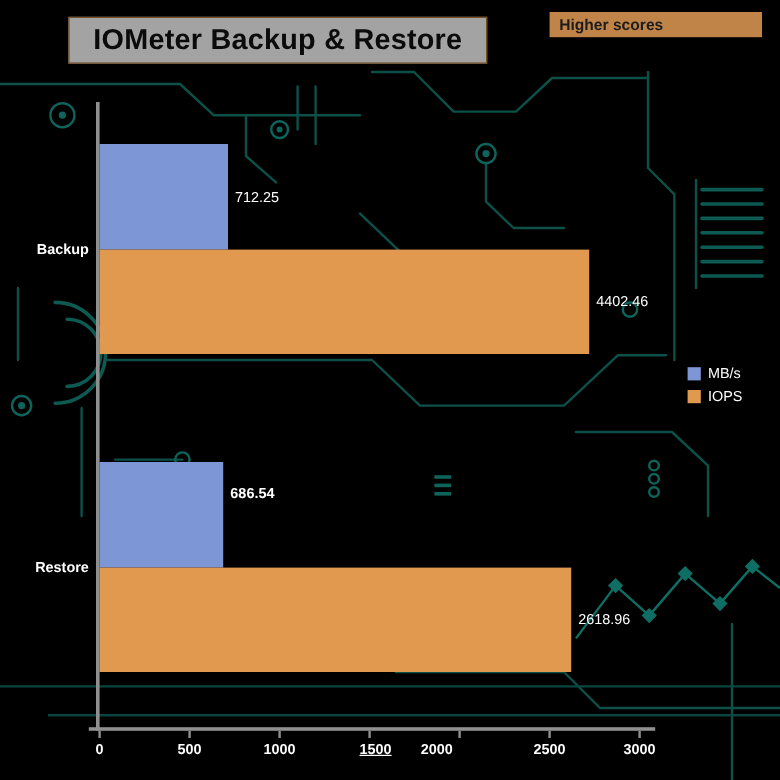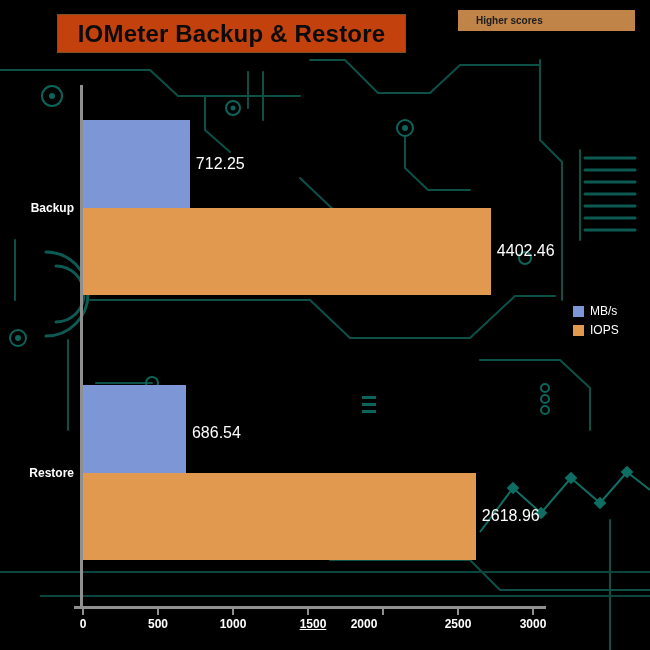--- a/index.html
+++ b/index.html
@@ -10,46 +10,46 @@
     width: 650px;
     height: 650px;
     background: #000;
     overflow: hidden;
   }
   .circuit { position: absolute; inset: 0; }
   .title-banner {
     position: absolute;
     left: 57px; top: 14px;
     width: 349px; height: 39px;
-    background: #c2410c;
+    background: #a3a3a3;
     border: 1px solid #7a5127;
     display: flex; align-items: center; justify-content: center;
     font-size: 24px; font-weight: 600; color: #0b0b0b;
     letter-spacing: 0.2px;
   }
   .note {
     position: absolute; left: 458px;
     width: 177px; height: 21px;
-    font-size: 10px; font-weight: 700;
+    font-size: 13px; font-weight: 700;
     display: flex; align-items: center;
-    padding-left: 18px;
+    padding-left: 8px;
   }
   .note-top { top: 10px; background: #c08448; color: #1c1c1c; }
   .note-bottom { top: 32px; background: #ffffff; color: #000; }
   .y-axis {
     position: absolute; left: 80px; top: 85px;
     width: 3px; height: 524px; background: #8f8f8f;
   }
   .x-axis {
     position: absolute; left: 74px; top: 606px;
     width: 472px; height: 3px; background: #8f8f8f;
   }
   .bar { position: absolute; }
   .val {
-    position: absolute; color: #fff; font-size: 16px;
+    position: absolute; color: #fff; font-size: 12px;
     transform: translateY(-50%); white-space: nowrap;
   }
   .cat {
     position: absolute; color: #fff; font-size: 12px; font-weight: 700;
     width: 70px; text-align: right; transform: translateY(-50%);
   }
   .tick { position: absolute; top: 609px; width: 2px; height: 6px; background: #8f8f8f; }
   .tick-label {
     position: absolute; top: 617px; color: #fff; font-size: 12px; font-weight: 700;
     transform: translateX(-50%);
@@ -142,21 +142,21 @@
       </div>
     </div>
 
 <div class="cat" style="left: 4px; top: 207.5px;">Backup</div>
     <div class="bar" style="left: 83px; top: 120px; width: 106.838px; height: 87.5px; background: rgb(125, 150, 214);"></div>
     <div class="val" style="left: 195.838px; top: 163.75px;">712.25</div>
     <div class="bar" style="left: 83px; top: 207.5px; width: 407.839px; height: 87.5px; background: rgb(224, 153, 79);"></div>
     <div class="val" style="left: 496.839px; top: 251.25px;">4402.46</div>
     <div class="cat" style="left: 4px; top: 472.5px;">Restore</div>
     <div class="bar" style="left: 83px; top: 385px; width: 102.981px; height: 87.5px; background: rgb(125, 150, 214);"></div>
-    <div class="val" style="left: 191.981px; top: 433px;">686.54</div>
+    <div class="val" style="left: 191.981px; top: 411px; font-weight: bold;">686.54</div>
     <div class="bar" style="left: 83px; top: 472.5px; width: 392.844px; height: 87.5px; background: rgb(224, 153, 79);"></div>
     <div class="val" style="left: 481.844px; top: 516.25px;">2618.96</div>
     <div class="tick" style="left: 82px;"></div>
     <div class="tick-label" style="left: 83px;">0</div>
     <div class="tick" style="left: 157px;"></div>
     <div class="tick-label" style="left: 158px;">500</div>
     <div class="tick" style="left: 232px;"></div>
     <div class="tick-label" style="left: 233px;">1000</div>
     <div class="tick" style="left: 307px;"></div>
     <div class="tick-label" style="left: 313px; text-decoration: underline;">1500</div>

